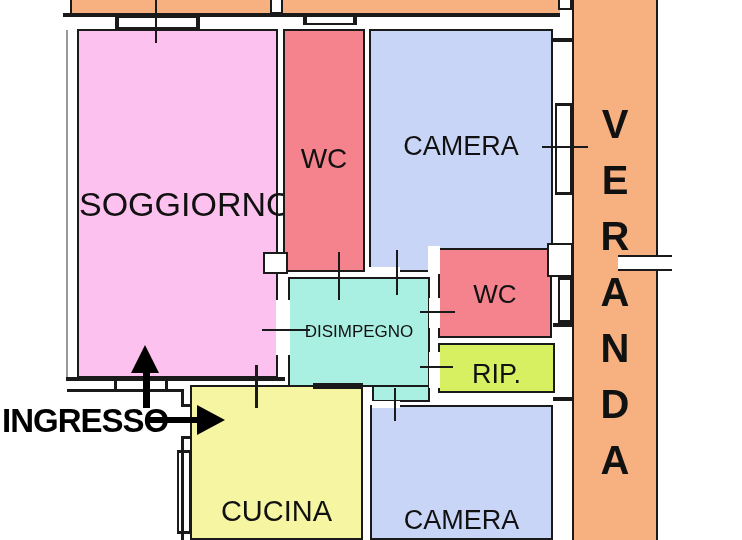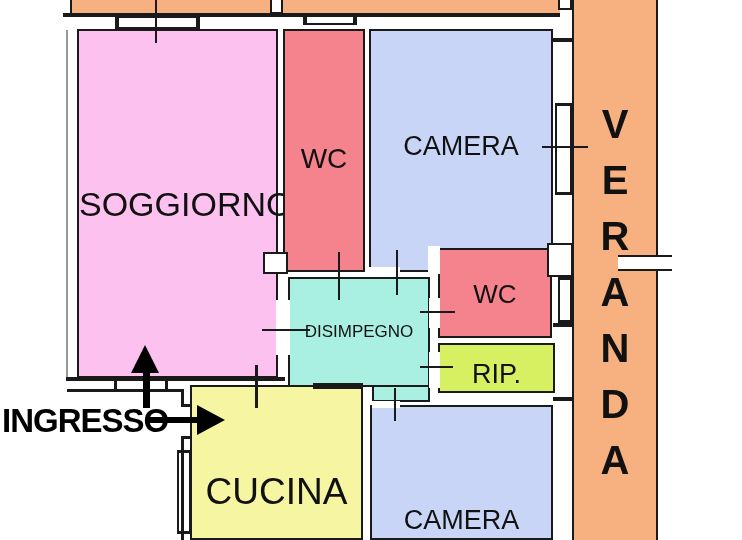--- a/index.html
+++ b/index.html
@@ -72,21 +72,21 @@
 
   <div class="room fill-red" style="left:438px;top:248px;width:114px;height:90px;">
     <span class="room-label" style="top:29px;font-size:26px;">WC</span>
   </div>
 
   <div class="room fill-green" style="left:438px;top:343px;width:117px;height:50px;">
     <span class="room-label" style="top:14px;font-size:27px;">RIP.</span>
   </div>
 
   <div class="room fill-yellow" style="left:190px;top:385px;width:173px;height:155px;">
-    <span class="room-label" style="top:84px;font-size:37px;">CUCINA</span>
+    <span class="room-label" style="top:108px;font-size:29px;">CUCINA</span>
   </div>
 
   <div class="room fill-blue" style="left:370px;top:405px;width:183px;height:135px;">
     <span class="room-label" style="top:98px;font-size:27px;">CAMERA</span>
   </div>
 
   <div class="room fill-orange" style="left:572px;top:0;width:86px;height:540px;border-top:none;border-bottom:none;">
     <div class="veranda-letters">
       <span>V</span>
       <span>E</span>

